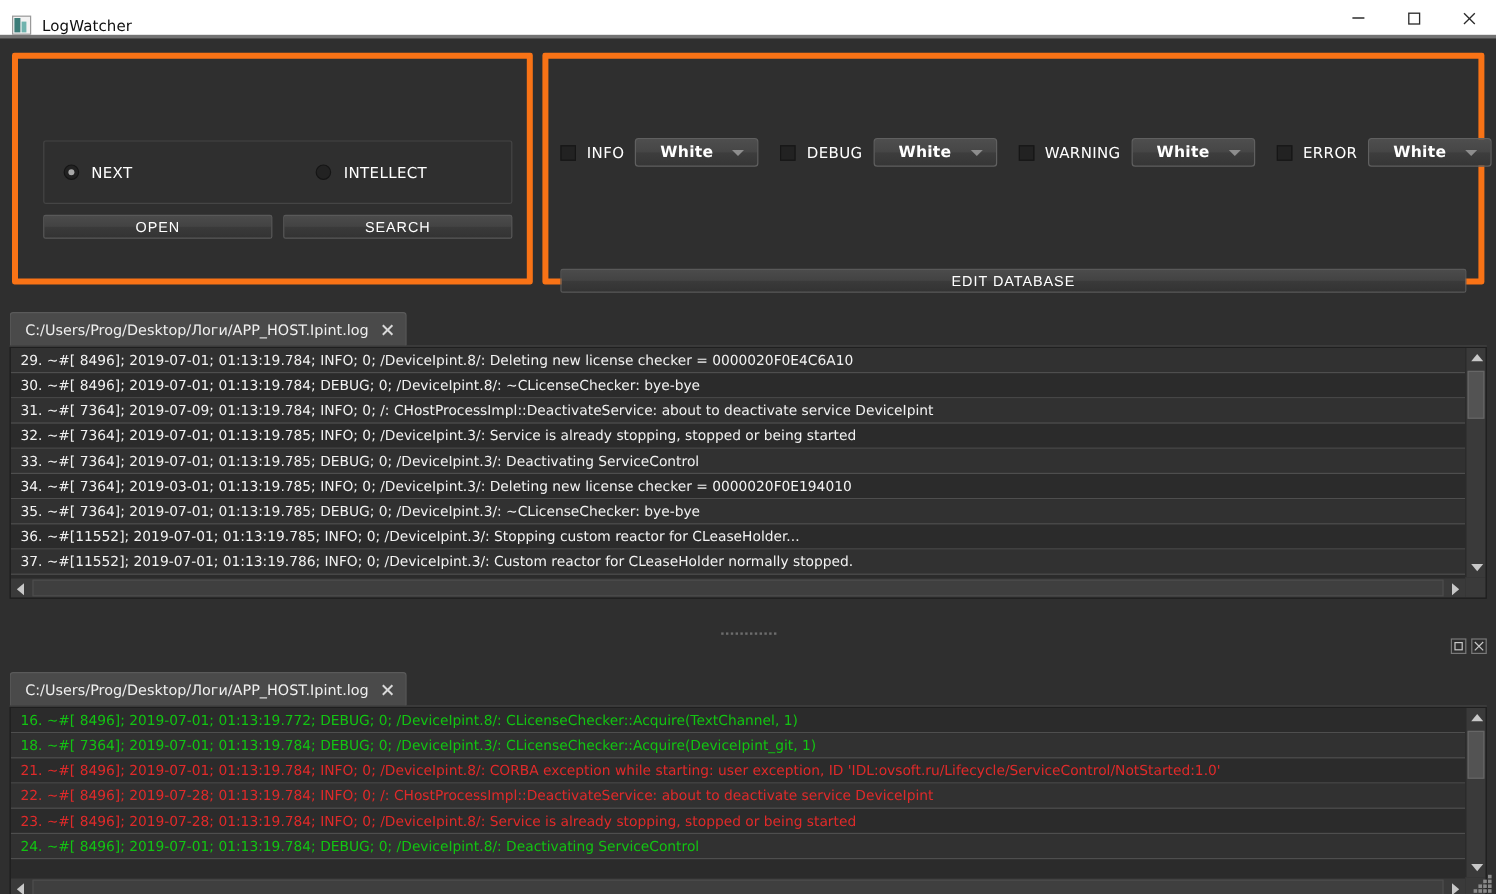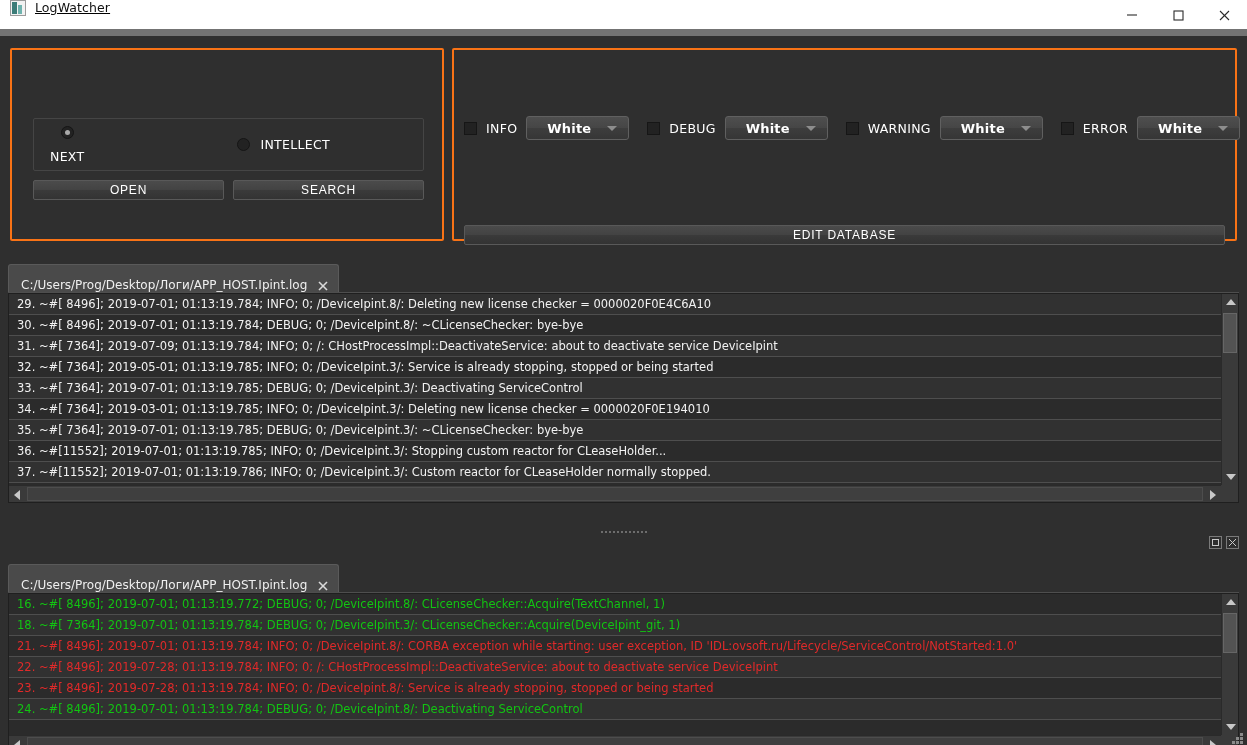--- a/index.html
+++ b/index.html
@@ -13,24 +13,23 @@
     overflow: hidden;
     font-family: "DejaVu Sans", sans-serif;
     -webkit-font-smoothing: none;
   }
 
   
   .titlebar {
     height: 29px;
     background: #ffffff;
     display: flex;
-    align-items: flex-start;
-    border-bottom: 7px solid #737373;
+    align-items: flex-end;
+    border-bottom: 3px solid #737373;
     position: relative;
-    text-decoration: underline;
   }
   .title-icon {
     width: 16px;
     height: 16px;
     margin-left: 10px;
     margin-right: 9px;
     background: #f2f2f2;
     border: 1px solid #9a9a9a;
     position: relative;
     box-sizing: border-box;
@@ -81,21 +80,21 @@
   }
 
   
   .top-row {
     display: flex;
     gap: 8px;
     padding: 12px 10px 0 10px;
     box-sizing: border-box;
   }
   .group-box {
-    border: 2px solid #f97316;
+    border: 5px solid #f97316;
     border-radius: 2px;
     background: #2f2f2f;
     box-sizing: border-box;
     padding-left: 40px;
   }
   .left-panel {
     width: 434px;
     height: 193px;
     flex: none;
     position: relative;
@@ -116,21 +115,21 @@
     box-sizing: border-box;
   }
   .radio-item {
     display: flex;
     align-items: center;
     gap: 10px;
     font-size: 12.5px;
     color: #ffffff;
     letter-spacing: .3px;
   }
-  .radio-item.first { margin-left: 16px; flex-direction: column; }
+  .radio-item.first { margin-left: 16px; }
   .radio-item.second { margin-left: 153px; }
   .radio-dot {
     width: 13px; height: 13px;
     border-radius: 50%;
     background: #222222;
     border: 1px solid #151515;
     box-sizing: border-box;
     display: flex;
     align-items: center;
     justify-content: center;
@@ -251,21 +250,21 @@
     align-items: flex-end;
     border-bottom: 1px solid #4e4e4e;
   }
   .tab {
     height: 28px;
     background: #4a4a4a;
     border: 1px solid #5a5a5a;
     border-bottom: none;
     border-radius: 3px 3px 0 0;
     display: flex;
-    align-items: flex-end;
+    align-items: center;
     padding: 0 9px 0 12px;
     box-sizing: border-box;
     gap: 10px;
   }
   .tab-label {
     color: #efefef;
     font-size: 12px;
     white-space: nowrap;
   }
   .tab-close {
@@ -519,21 +518,21 @@
               <line x1="10" y1="2" x2="2" y2="10" stroke="#d9d9d9" stroke-width="1.6"></line>
             </svg>
         </span>
       </div>
     </div>
     <div class="log-view top">
       <div class="log-rows" id="top-log-rows">
           <div class="log-row alt">29. ~#[ 8496]; 2019-07-01; 01:13:19.784; INFO; 0; /DeviceIpint.8/: Deleting new license checker = 0000020F0E4C6A10</div>
           <div class="log-row">30. ~#[ 8496]; 2019-07-01; 01:13:19.784; DEBUG; 0; /DeviceIpint.8/: ~CLicenseChecker: bye-bye</div>
           <div class="log-row alt">31. ~#[ 7364]; 2019-07-09; 01:13:19.784; INFO; 0; /: CHostProcessImpl::DeactivateService: about to deactivate service DeviceIpint</div>
-          <div class="log-row">32. ~#[ 7364]; 2019-05-01; 01:13:19.785; INFO; 0; /DeviceIpint.3/: Service is already stopping, stopped or being started</div>
+          <div class="log-row">32. ~#[ 7364]; 2019-07-01; 01:13:19.785; INFO; 0; /DeviceIpint.3/: Service is already stopping, stopped or being started</div>
           <div class="log-row alt">33. ~#[ 7364]; 2019-07-01; 01:13:19.785; DEBUG; 0; /DeviceIpint.3/: Deactivating ServiceControl</div>
           <div class="log-row">34. ~#[ 7364]; 2019-03-01; 01:13:19.785; INFO; 0; /DeviceIpint.3/: Deleting new license checker = 0000020F0E194010</div>
           <div class="log-row alt">35. ~#[ 7364]; 2019-07-01; 01:13:19.785; DEBUG; 0; /DeviceIpint.3/: ~CLicenseChecker: bye-bye</div>
           <div class="log-row">36. ~#[11552]; 2019-07-01; 01:13:19.785; INFO; 0; /DeviceIpint.3/: Stopping custom reactor for CLeaseHolder...</div>
           <div class="log-row alt">37. ~#[11552]; 2019-07-01; 01:13:19.786; INFO; 0; /DeviceIpint.3/: Custom reactor for CLeaseHolder normally stopped.</div>
         </div>
 
       <div class="vscroll">
         <div class="sb-arrow up">
             <span class="tri up"></span>

